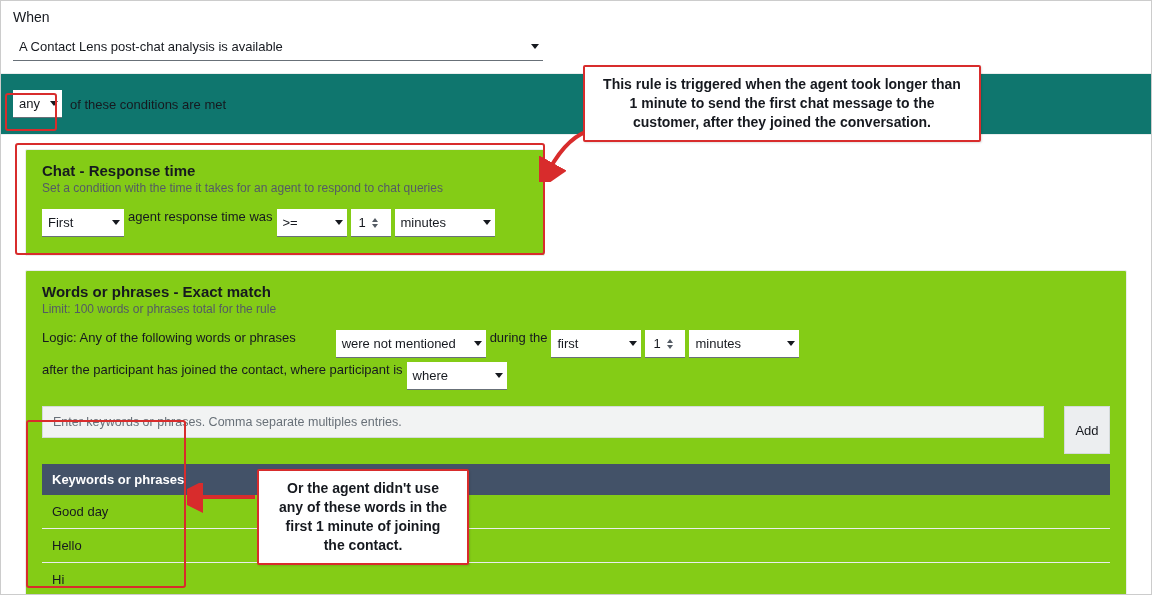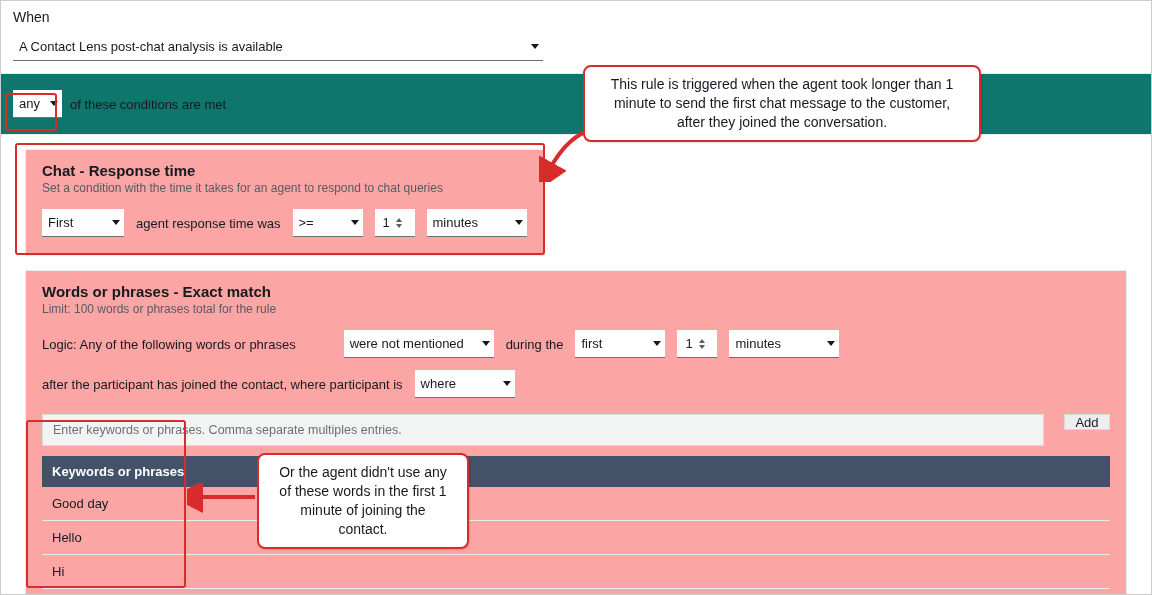--- a/index.html
+++ b/index.html
@@ -62,54 +62,54 @@
     border-bottom: 1px solid #eaeded;
     padding: 16px 12px;
     display: flex;
     align-items: center;
     gap: 8px;
     position: relative;
   }
   .card {
     border: 1px solid #eaeded;
     border-radius: 2px;
-    background: #fca5a5;
+    background: #84cc16;
     margin: 14px 24px;
     padding: 12px 16px 18px 16px;
     position: relative;
   }
   .card h3 {
     margin: 0 0 2px 0;
     font-size: 15px;
     font-weight: 700;
   }
   .card .sub {
     font-size: 12px;
     color: #545b64;
     margin-bottom: 14px;
   }
-  .controls-row { display: flex; align-items: center; gap: 12px; flex-wrap: wrap; }
+  .controls-row { display: flex; align-items: flex-start; gap: 4px; flex-wrap: wrap; }
   .txt { font-size: 13px; color: #16191f; white-space: nowrap; }
   .keyword-input-row {
     display: flex; gap: 20px; margin: 16px 0 0 0;
   }
   .keyword-input {
     flex: 1;
     background: #f2f3f3;
     border: 1px solid #d5dbdb;
     height: 32px;
     padding: 0 10px;
     font-size: 12.5px;
     color: #687078;
     display: flex; align-items: center;
   }
   .add-btn {
     background: #eceef0;
     border: 1px solid #d5dbdb;
-    height: 16px; width: 46px;
+    height: 48px; width: 46px;
     font-size: 13px;
     display: flex; align-items: center; justify-content: center;
     cursor: pointer;
   }
   .table-wrap { margin-top: 10px; }
   .table-head {
     background: #435268;
     color: #fff;
     font-size: 13px;
     font-weight: 700;
@@ -127,28 +127,29 @@
     position: absolute;
     border: 2px solid #d82c2c;
     border-radius: 3px;
     pointer-events: none;
     z-index: 20;
   }
   
   .callout {
     position: absolute;
     border: 2px solid #d82c2c;
-    border-radius: 8px;
+    border-radius: 2px;
     background: #fff;
     padding: 8px 16px;
     font-size: 14px;
     text-align: center;
     line-height: 1.35;
     z-index: 30;
     box-shadow: 1px 1px 2px rgba(0,0,0,0.12);
+    font-weight: bold;
   }
   .arrow { position: absolute; z-index: 25; }
 </style>
 </head>
 <body>
 
 <div class="section-label">When</div>
 <div class="trigger-row">
   <div class="select" style="width:530px;">
     <span>A Contact Lens post-chat analysis is available</span>
@@ -251,21 +252,21 @@
 </div>
 <svg class="arrow" style="left:538px; top:125px;" width="60" height="56">
   <defs>
     <marker id="ah1" markerWidth="8" markerHeight="8" refX="2" refY="4" orient="auto">
       <path d="M0,0 L8,4 L0,8 Z" fill="#d82c2c"></path>
     </marker>
   </defs>
   <path d="M54,4 Q30,8 10,44" stroke="#d82c2c" stroke-width="4" fill="none" marker-end="url(#ah1)"></path>
 </svg>
 
-<div class="callout" style="left:256px; top:452px; width:212px;">
+<div class="callout" style="left:256px; top:468px; width:212px;">
   <span>Or the agent didn't use any of these words in the first 1 minute of joining the contact.</span>
 </div>
 <svg class="arrow" style="left:186px; top:482px;" width="72" height="30">
   <defs>
     <marker id="ah2" markerWidth="8" markerHeight="8" refX="2" refY="4" orient="auto">
       <path d="M0,0 L8,4 L0,8 Z" fill="#d82c2c"></path>
     </marker>
   </defs>
   <path d="M68,14 L8,14" stroke="#d82c2c" stroke-width="4" fill="none" marker-end="url(#ah2)"></path>
 </svg>

